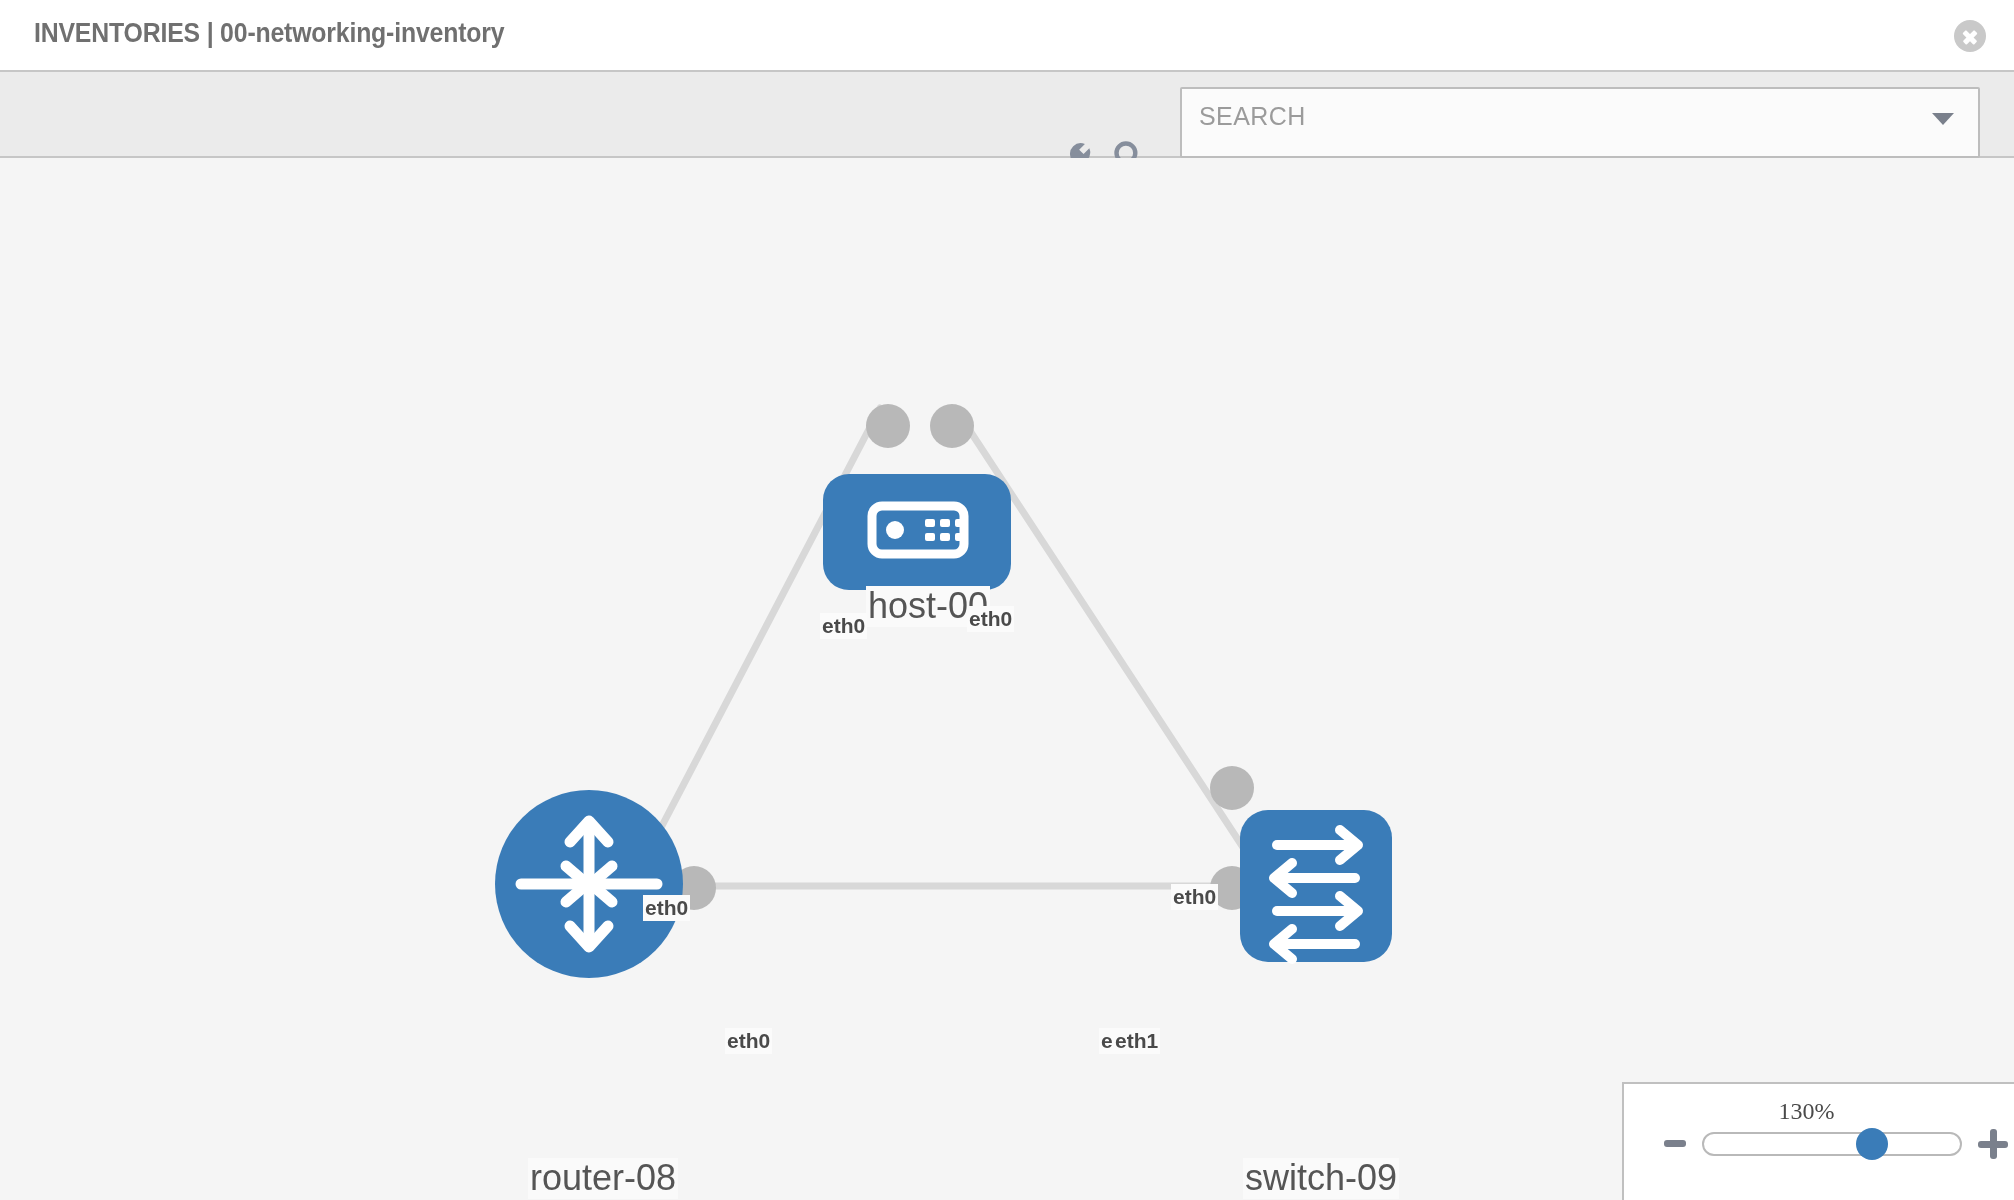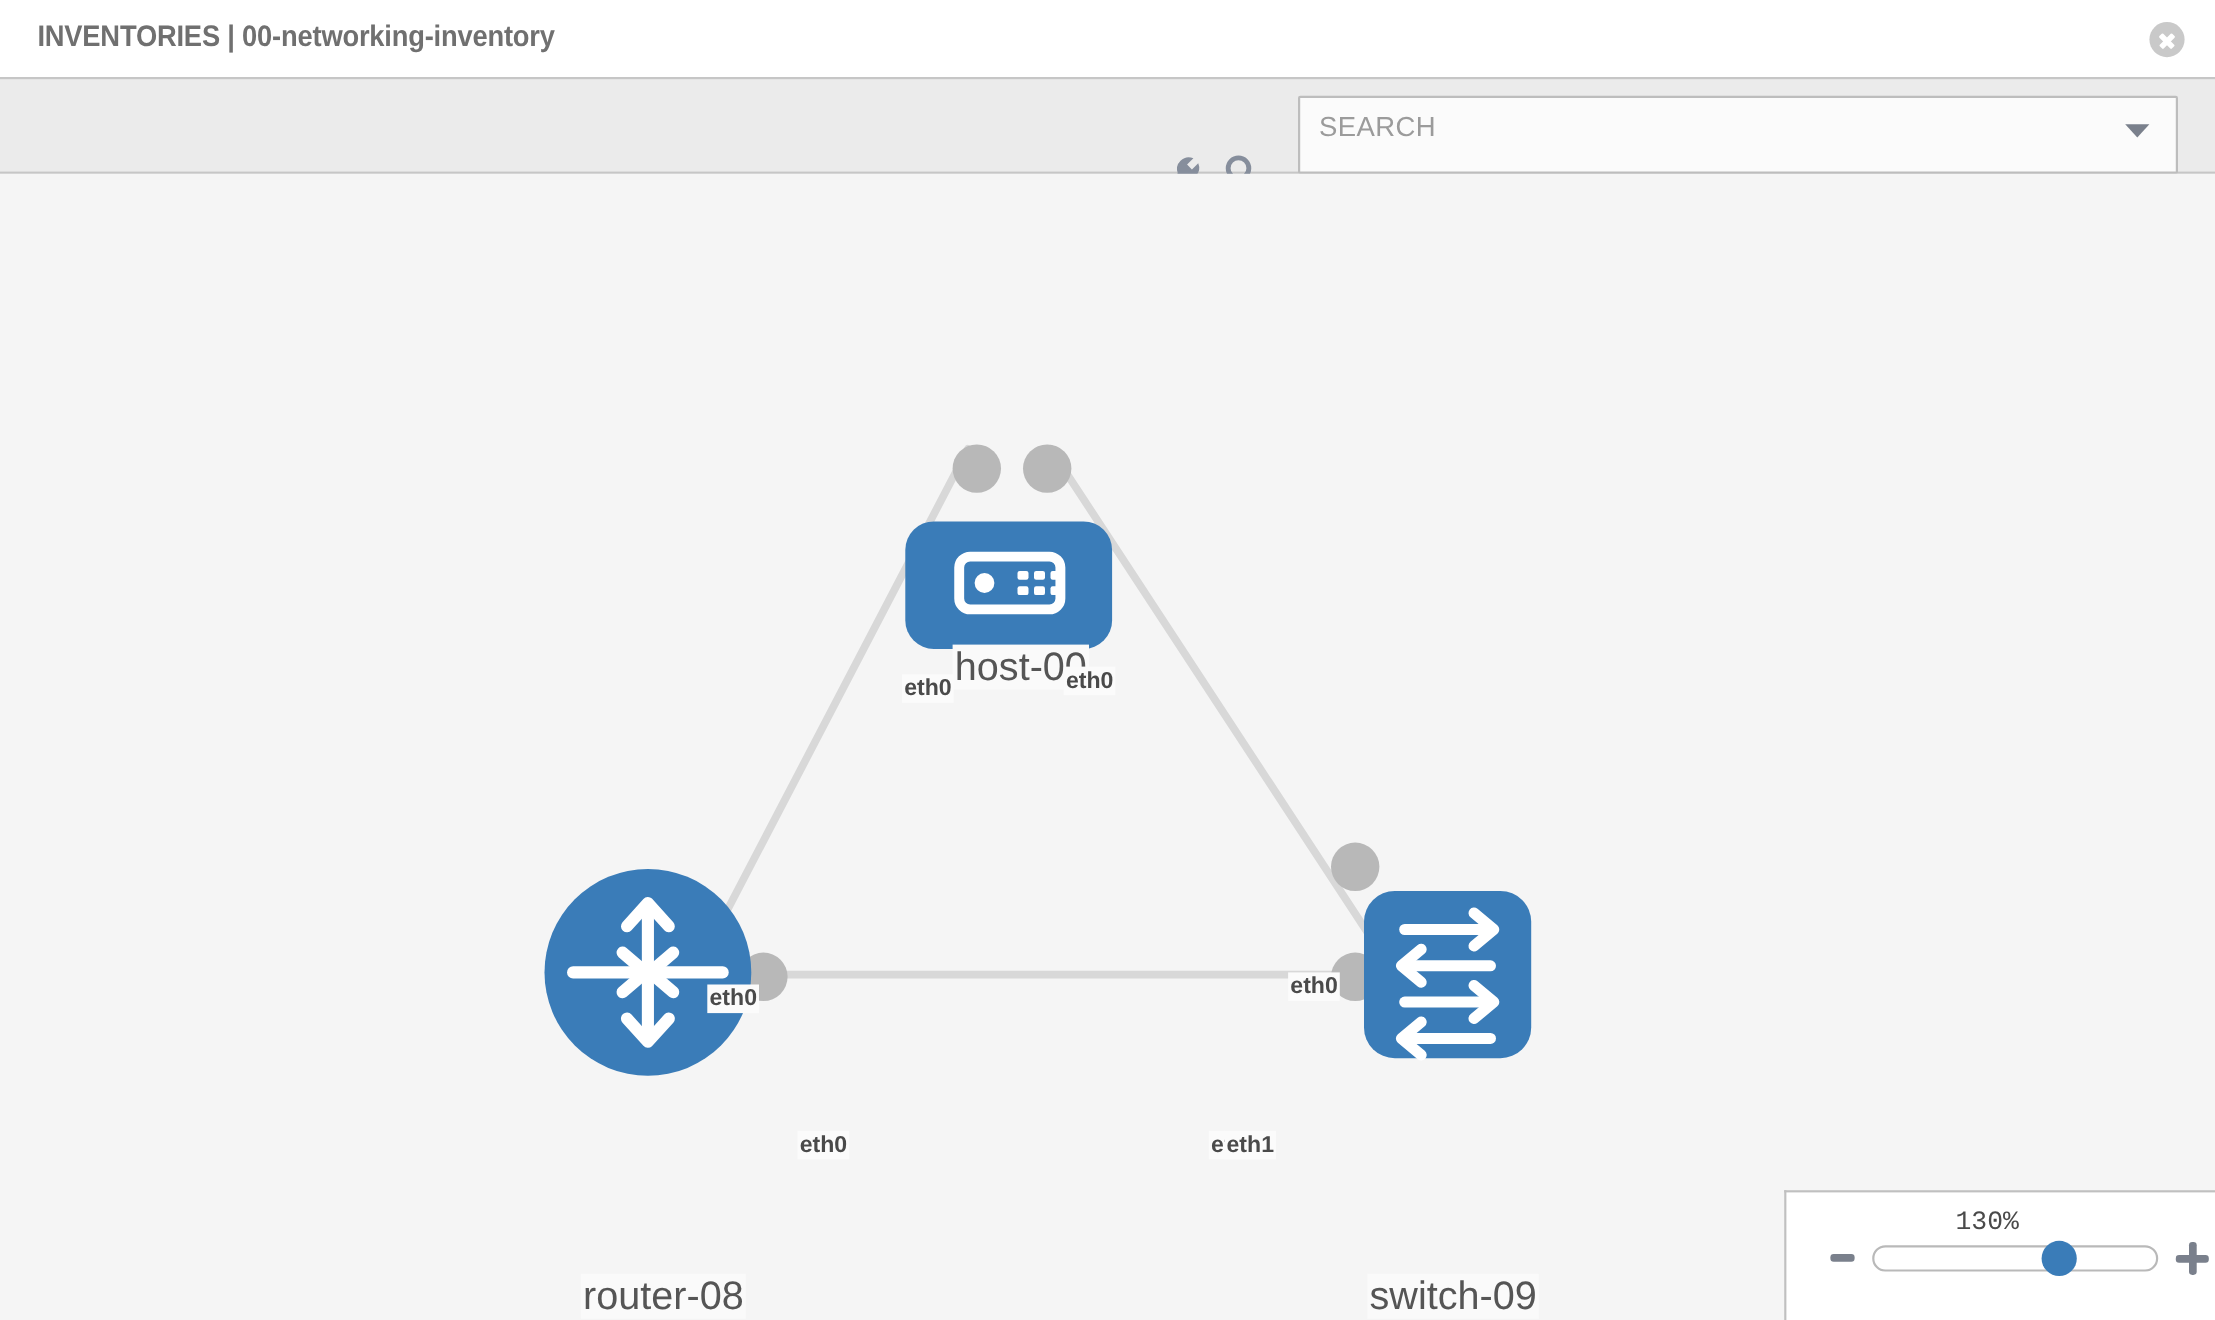--- a/index.html
+++ b/index.html
@@ -189,21 +189,21 @@
     box-sizing: border-box;
   }
   .zoom-value {
     position: absolute;
     top: 14px;
     left: 0;
     width: 365px;
     text-align: center;
     font-size: 24px;
     color: #4a4a4a;
-    font-family: Liberation Mono, monospace;
+    font-family: Liberation Serif, serif;
   }
   .zoom-minus {
     position: absolute;
     left: 40px;
     top: 56px;
     width: 22px;
     height: 7px;
     border-radius: 3px;
     background: #7a808c;
     cursor: pointer;

